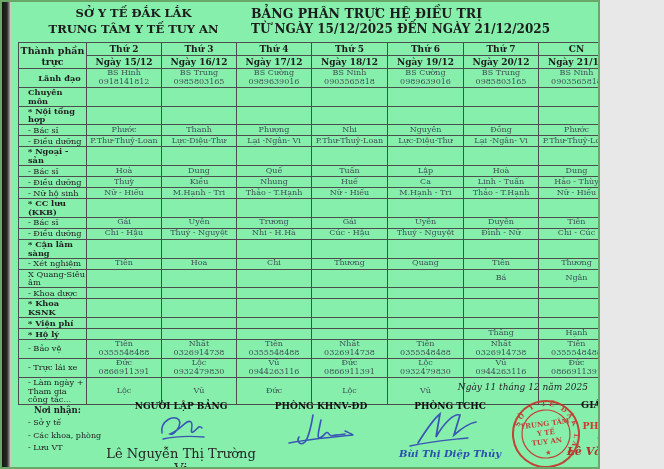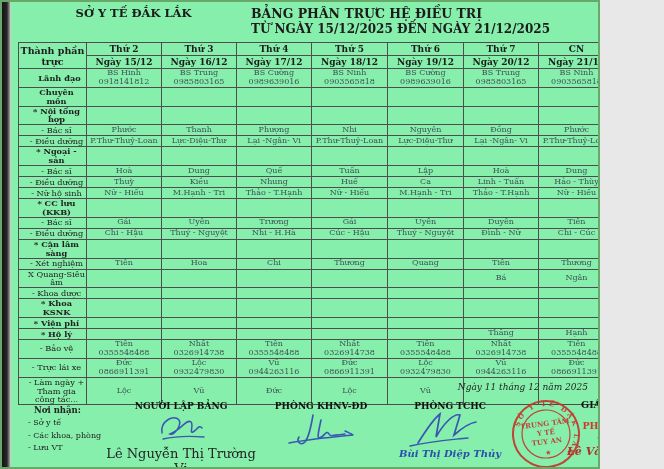--- a/index.html
+++ b/index.html
@@ -13,21 +13,21 @@
   .org div{font-size:11.5px;line-height:1.35;}
   .title{flex:1;text-align:left;font-weight:bold;color:#1c1c1c;}
   .title .t1{font-size:12.5px;line-height:1.3;}
   .title .t2{font-size:12px;line-height:1.3;}
   
   table.roster{position:absolute;top:40px;left:16px;width:640px;border-collapse:collapse;table-layout:fixed;
         border:1.5px solid #3d3d3d;}
   .roster th,.roster td{border:1px solid #4d4d4d;padding:0 1px;box-sizing:border-box;}
   .roster thead th{font-size:9px;font-weight:bold;color:#1c1c1c;height:13px;text-align:center;}
   .roster th.corner{font-size:9.5px;}
-  .roster td.lab{text-align:center;padding-left:9px;font-size:8.2px;line-height:1.08;color:#1e1e1e;height:11px;}
+  .roster td.lab{text-align:left;padding-left:9px;font-size:8.2px;line-height:1.08;color:#1e1e1e;height:11px;}
   .roster td.lab.bold{font-weight:bold;}
   .roster td.lab.bold-center{font-weight:bold;text-align:center;padding-left:15px;}
   .roster td.val{text-align:center;font-size:8px;line-height:1.12;color:#3e5355;white-space:pre-line;height:11px;}
   .roster td.note{height:11px;}
   
   .date-line{position:absolute;top:380px;right:10px;font-style:italic;font-size:9px;color:#242424;z-index:3;}
   .recipients{position:absolute;top:402px;left:26px;font-size:8px;color:#242424;line-height:1.55;}
   .recipients .rtitle{font-weight:bold;font-size:8.5px;padding-left:6px;}
   .signer{position:absolute;text-align:center;}
   .signer .stitle{font-weight:bold;font-size:9px;color:#101010;text-align:center;}
@@ -50,20 +50,21 @@
 </style>
 </head>
 <body>
 
 <div class="page">
   <div class="scan-edge"></div>
 
   <div class="header">
     <div class="org">
       <div>SỞ Y TẾ ĐẮK LẮK</div>
+      <div>TRUNG TÂM Y TẾ TUY AN</div>
     </div>
     <div class="title">
       <div class="t1">BẢNG PHÂN TRỰC HỆ ĐIỀU TRỊ</div>
       <div class="t2">TỪ NGÀY 15/12/2025 ĐẾN NGÀY 21/12/2025</div>
     </div>
   </div>
 
   <table class="roster">
     <colgroup>
       <col style="width:68px">

